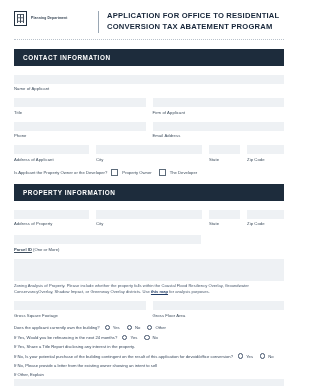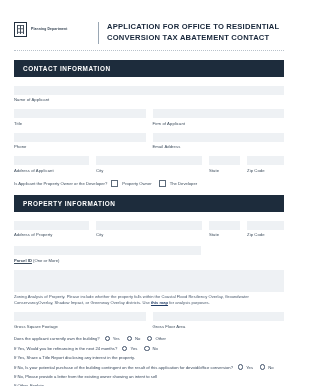--- a/index.html
+++ b/index.html
@@ -3,21 +3,21 @@
 <meta charset="utf-8">
 <style>
   * { box-sizing: border-box; margin: 0; padding: 0; }
   html, body {
     width: 298px; height: 386px;
     background: #ffffff;
     font-family: "Liberation Sans", sans-serif;
     color: #1b2a3a;
     overflow: hidden;
   }
-  .page { width: 298px; height: 306px; padding: 20px 14px 0 14px; position: relative; }
+  .page { width: 298px; height: 306px; padding: 9px 14px 0 14px; position: relative; }
 
   
   .header { display: flex; align-items: flex-start; gap: 0; padding-top: 2px; }
   .logo-block { display: flex; align-items: center; gap: 4px; padding-right: 7px; width: 84px; flex: none; }
   .seal {
     width: 13px; height: 15px; flex: none;
     background: #ffffff; border: 1.2px solid #22303f;
     position: relative;
   }
   .seal::before {
@@ -92,21 +92,21 @@
 
 <div class="page">
 
   <div class="header">
     <div class="logo-block">
       <div class="seal"></div>
       <div class="logo-text">Planning Department</div>
     </div>
     <div class="title-wrap">
       <div class="title-line">APPLICATION FOR OFFICE TO RESIDENTIAL</div>
-      <div class="title-line">CONVERSION TAX ABATEMENT CONTACT</div>
+      <div class="title-line">CONVERSION TAX ABATEMENT PROGRAM</div>
     </div>
   </div>
   <div class="header-rule"></div>
 
   <div class="section-bar">CONTACT INFORMATION</div>
 
   <div class="row">
     <div class="field f-full">
       <div class="inp"></div>
       <div class="lbl">Name of Applicant</div>

